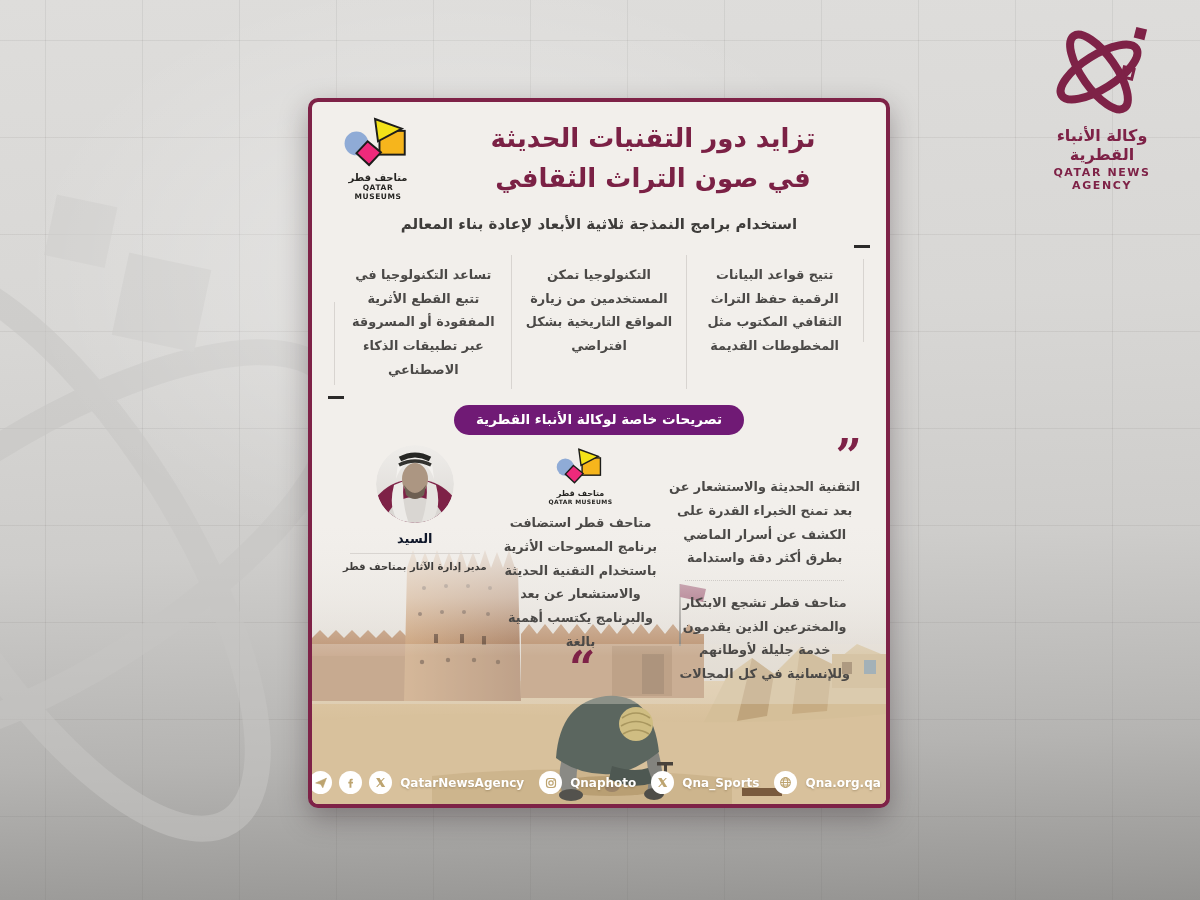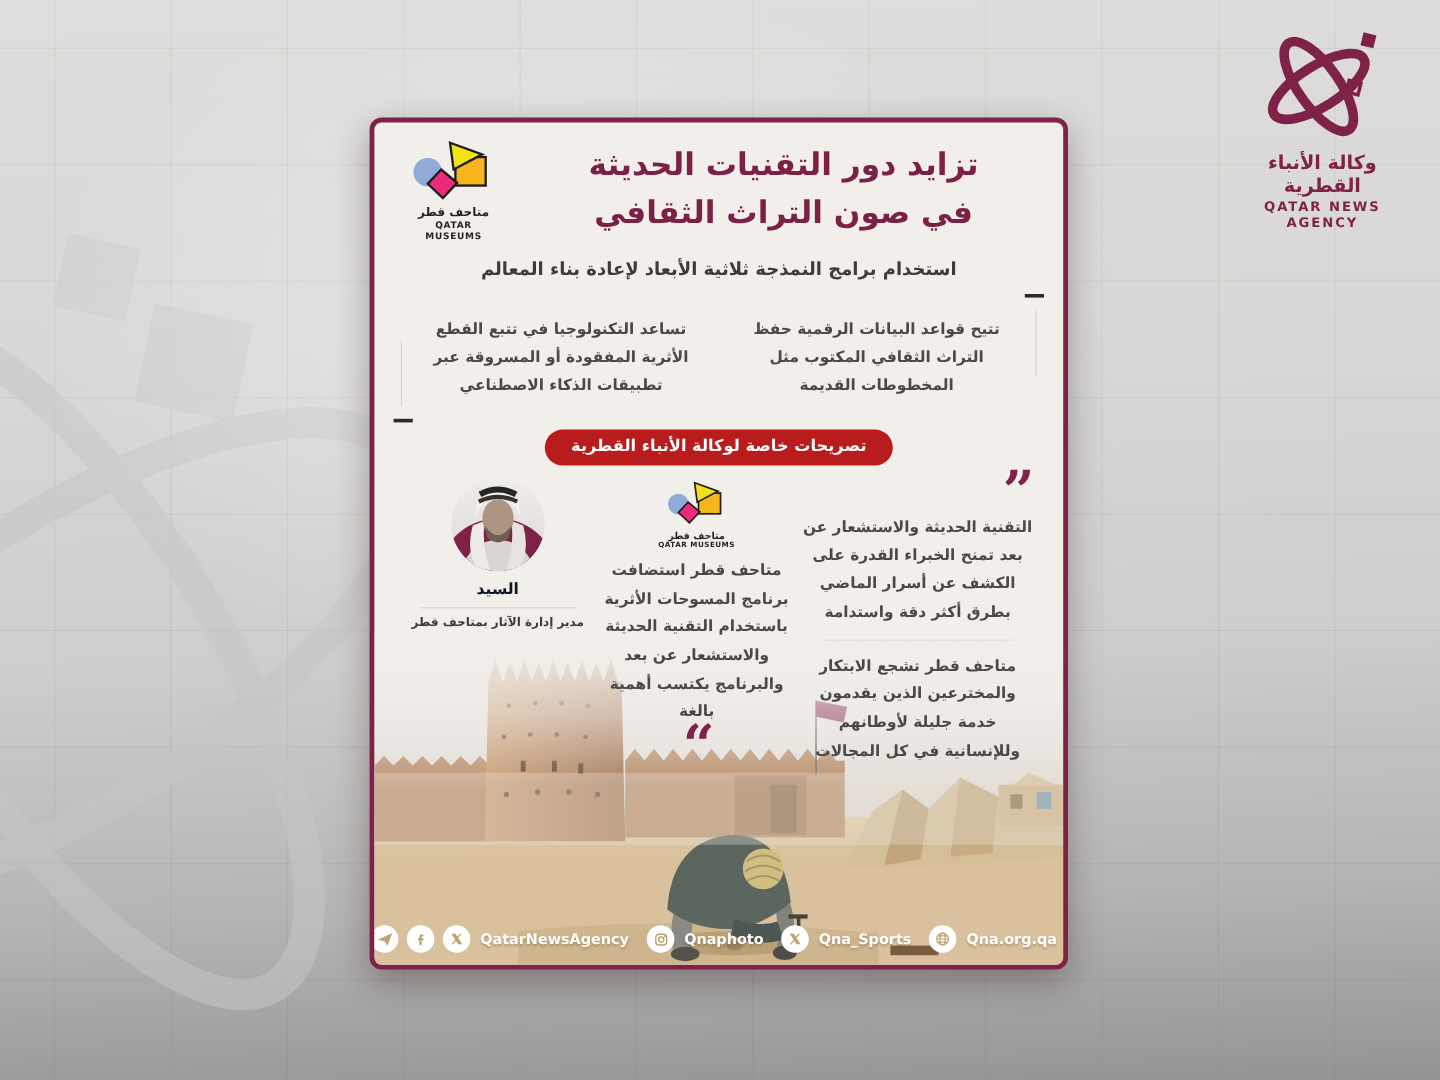--- a/index.html
+++ b/index.html
@@ -41,21 +41,21 @@
   .facts{position:relative;display:flex;direction:rtl;margin:18px 24px 0;}
   .fact{flex:1;padding:8px 12px;font-size:12.8px;font-weight:bold;color:#4b4947;
     line-height:1.85;text-align:center;direction:rtl;}
   .fact.mid{border-left:1px solid #d8d4d0;border-right:1px solid #d8d4d0;}
   .facts::before{content:"";position:absolute;right:-2px;top:4px;width:1px;height:62%;background:#d8d4d0;}
   .facts::after{content:"";position:absolute;left:-2px;bottom:4px;width:1px;height:62%;background:#d8d4d0;}
   .dash{position:absolute;width:16px;height:3px;background:#2b2a29;}
   .dash.tr{right:-8px;top:-10px;}
   .dash.bl{left:-8px;bottom:-10px;}
   
-  .badge{display:table;margin:16px auto 0;background:#b91c1c;color:#fff;direction:rtl;
+  .badge{display:table;margin:16px auto 0;background:#701a75;color:#fff;direction:rtl;
     font-size:13.5px;font-weight:bold;padding:6px 22px 8px;border-radius:16px;}
   
   .quotes{position:relative;z-index:2;display:flex;direction:rtl;margin:8px 24px 0;gap:8px;}
   .q-col{direction:rtl;text-align:center;}
   .q-right{flex:0 0 37%;}
   .q-mid{flex:0 0 30%;}
   .q-person{flex:1;}
   .qmark{font-family:"DejaVu Serif",serif;color:#7e2247;font-size:46px;font-weight:bold;
     line-height:.6;height:26px;}
   .qmark.open{text-align:right;padding-left:4px;}
@@ -129,20 +129,21 @@
   </div>
 
   <div class="subtitle">
     <div>استخدام برامج النمذجة ثلاثية الأبعاد لإعادة بناء المعالم</div>
   </div>
 
   <div class="facts">
     <div class="dash tr"></div>
     <div class="dash bl"></div>
     <div class="fact">تتيح قواعد البيانات الرقمية حفظ التراث الثقافي المكتوب مثل المخطوطات القديمة</div>
+    <div class="fact mid">التكنولوجيا تمكن المستخدمين من زيارة المواقع التاريخية بشكل افتراضي</div>
     <div class="fact">تساعد التكنولوجيا في تتبع القطع الأثرية المفقودة أو المسروقة عبر تطبيقات الذكاء الاصطناعي</div>
   </div>
 
   <div class="badge">تصريحات خاصة لوكالة الأنباء القطرية</div>
 
   <div class="quotes">
 
     <div class="q-col q-right">
       <div class="qmark open">”</div>
       <div class="q-text">التقنية الحديثة والاستشعار عن بعد تمنح الخبراء القدرة على الكشف عن أسرار الماضي بطرق أكثر دقة واستدامة</div>

